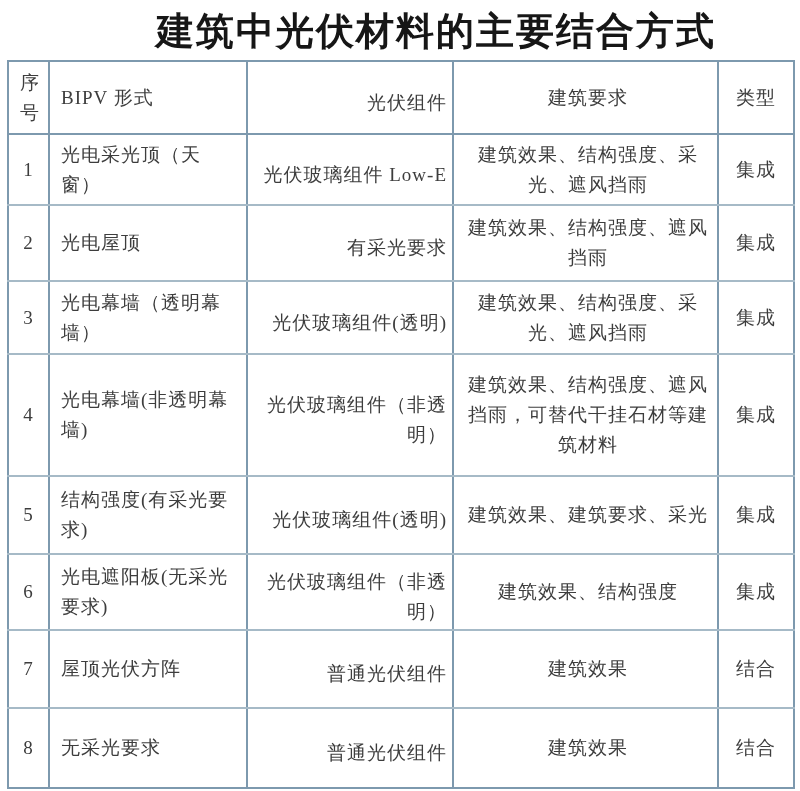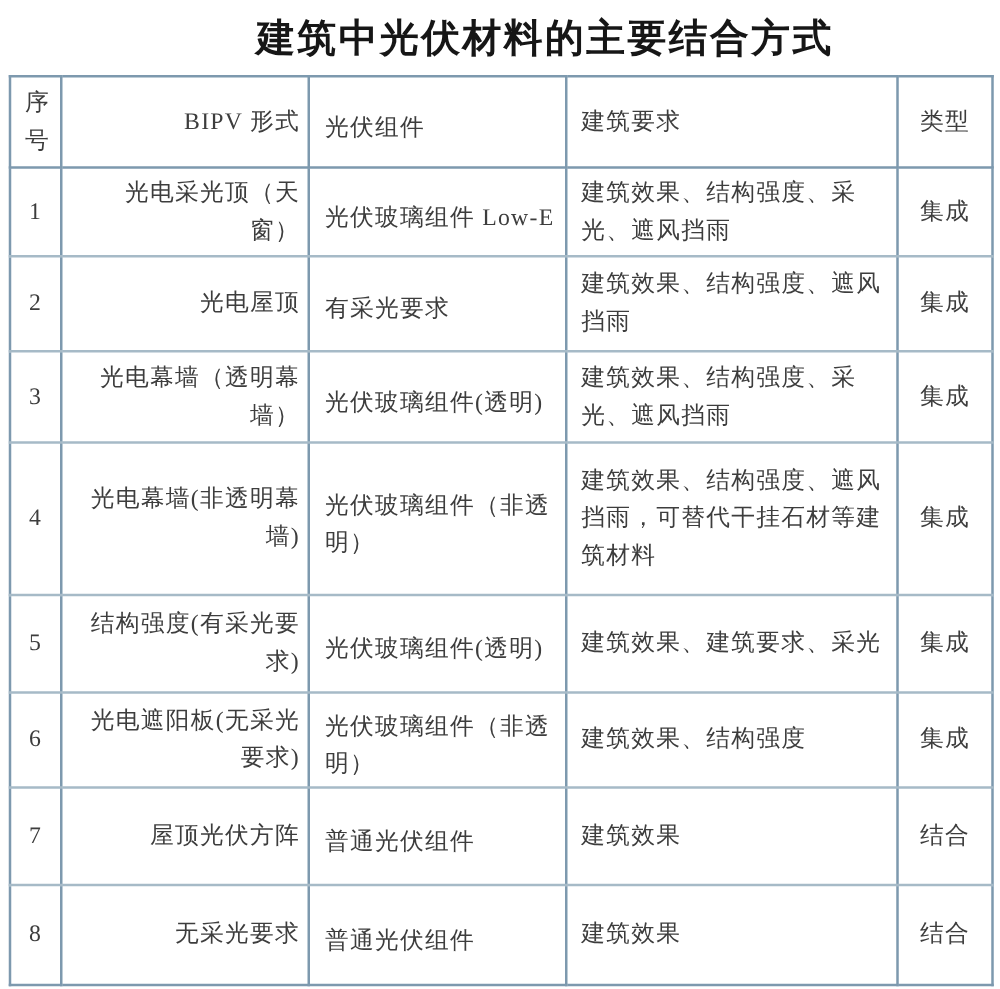--- a/index.html
+++ b/index.html
@@ -15,21 +15,21 @@
     overflow: hidden;
   }
   .title-wrap {
     margin-top: 12px;
     text-align: center;
     height: 40px;
   }
   .title-wrap .title {
     display: inline-block;
     transform: translateX(36px);
-    font-size: 31px;
+    font-size: 38px;
     line-height: 38px;
     font-weight: bold;
     color: #161616;
     letter-spacing: 2px;
     white-space: nowrap;
   }
   table.bipv {
     border-collapse: collapse;
     table-layout: fixed;
     width: 786px;
@@ -45,23 +45,23 @@
     font-weight: normal;
     line-height: 30px;
     vertical-align: middle;
     letter-spacing: 1px;
     word-break: break-all;
     overflow: hidden;
   }
   table.bipv tr:first-child > * { border-top-color: #7d99ae; }
   table.bipv tr:last-child  > * { border-bottom-color: #7d99ae; }
   .c-no   { text-align: center; padding: 0 11px; }
-  .c-form { text-align: right; padding: 2px 6px 2px 11px; }
-  .c-mod  { text-align: left; padding: 12px 5px 2px 12px; }
-  .c-req  { text-align: left; padding: 2px 6px 2px 11px; }
+  .c-form { text-align: left; padding: 2px 6px 2px 11px; }
+  .c-mod  { text-align: right; padding: 12px 5px 2px 12px; }
+  .c-req  { text-align: center; padding: 2px 6px 2px 11px; }
   .c-type { text-align: center; padding: 16px 4px; letter-spacing: 4px; }
   thead tr               { height: 73px; }
   tbody tr:nth-child(1)  { height: 71px; }
   tbody tr:nth-child(2)  { height: 76px; }
   tbody tr:nth-child(3)  { height: 73px; }
   tbody tr:nth-child(4)  { height: 122px; }
   tbody tr:nth-child(5)  { height: 78px; }
   tbody tr:nth-child(6)  { height: 72px; }
   tbody tr:nth-child(7)  { height: 78px; }
   tbody tr:nth-child(8)  { height: 80px; }

